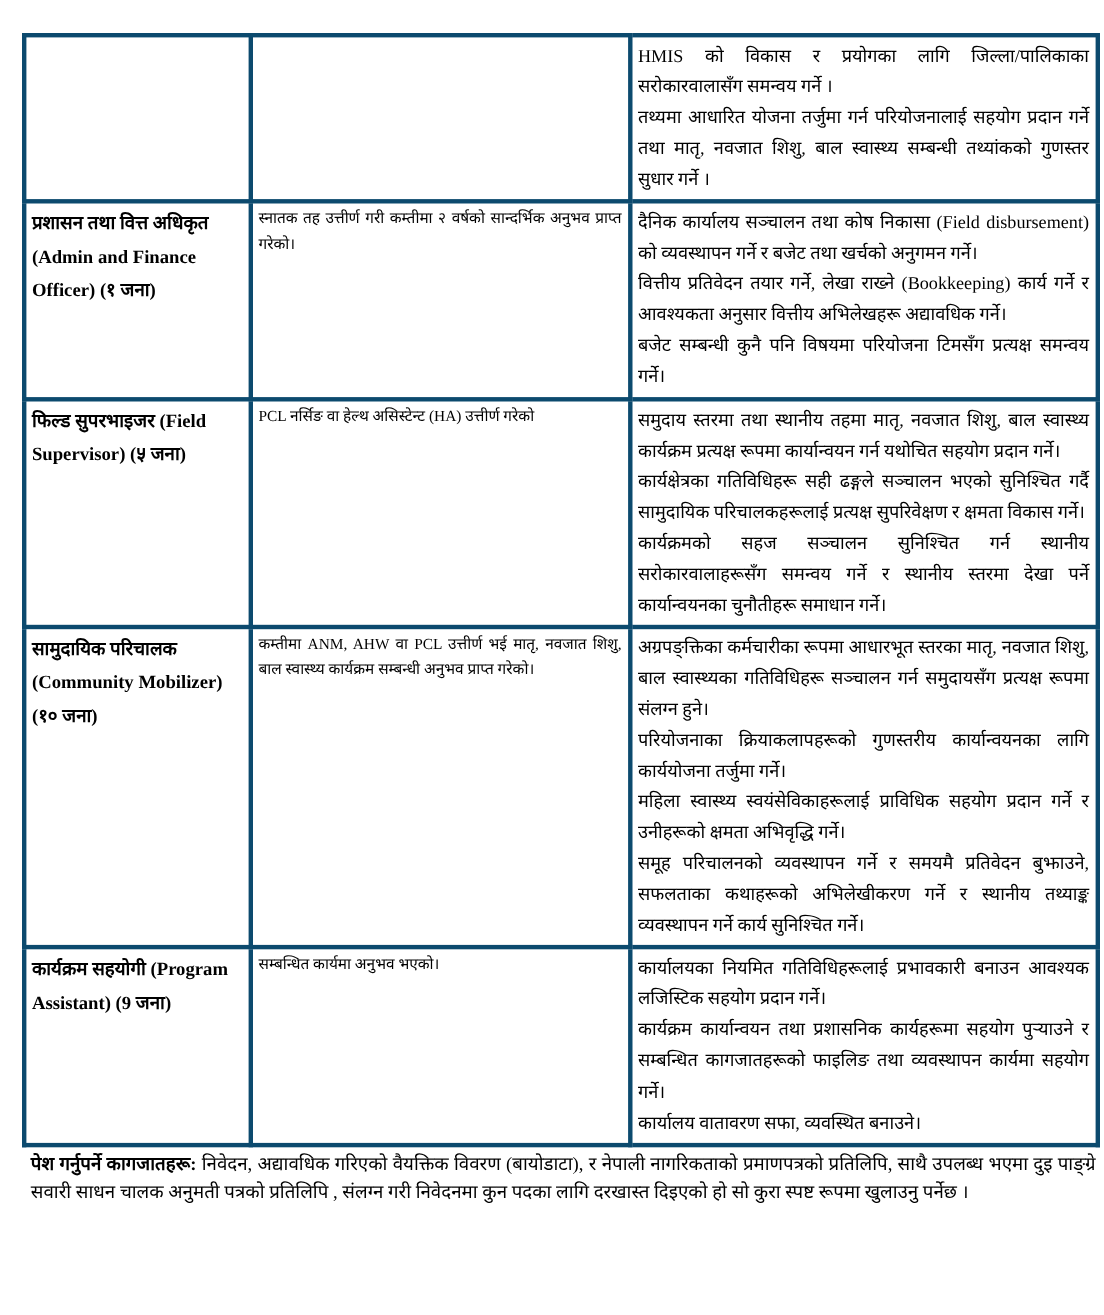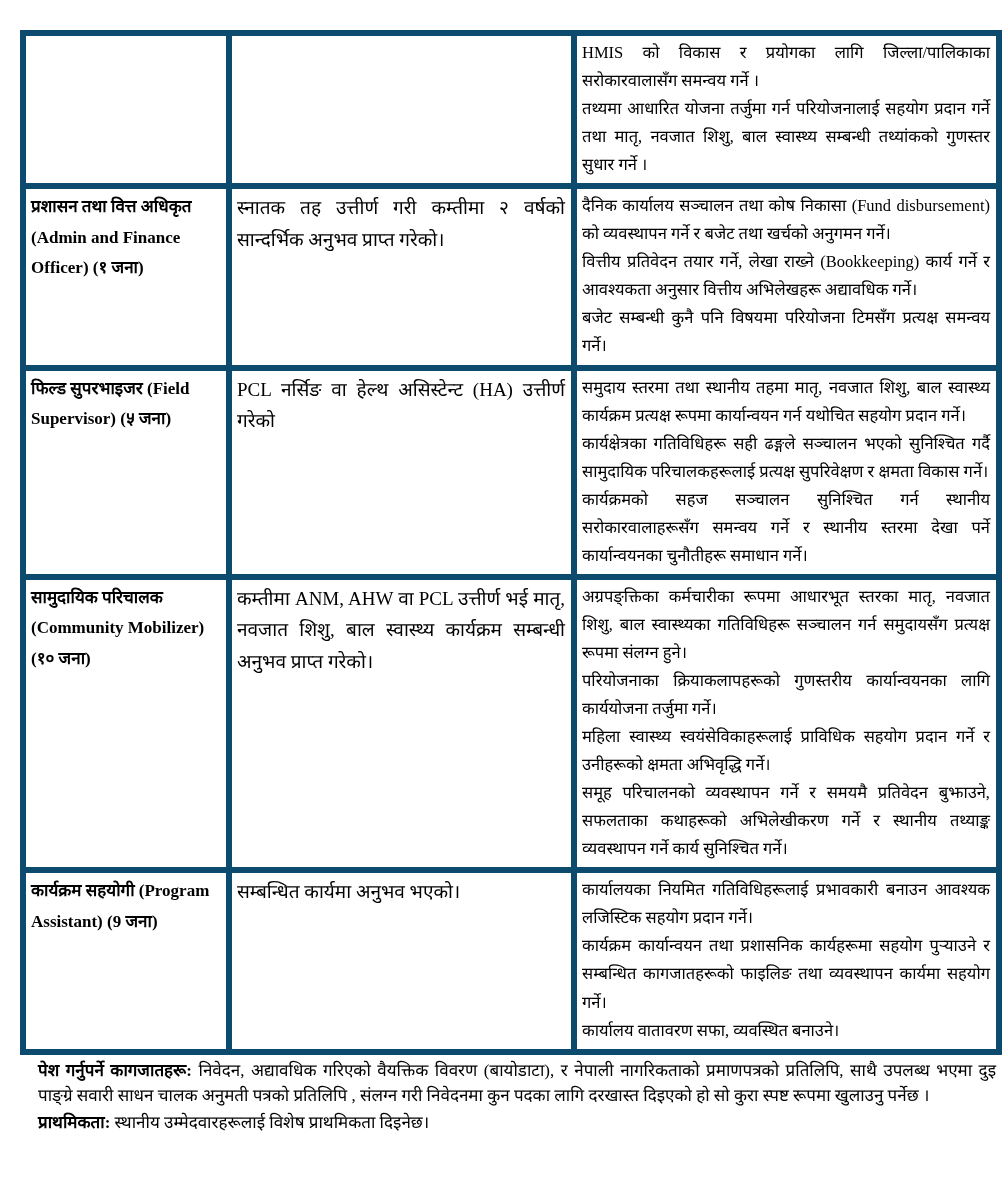--- a/index.html
+++ b/index.html
@@ -14,31 +14,31 @@
   .doc {
     width: 1004px;
     padding: 30px 8px 0 20px;
   }
   table.jobs {
     border-collapse: collapse;
     width: 976px;
     table-layout: fixed;
   }
   table.jobs td {
-    border: 6px solid #0c4a6e;
+    border: 4px solid #0c4a6e;
     vertical-align: top;
     padding: 3px 6px 4px 5px;
   }
   td.pos {
     font-weight: bold;
     font-size: 17px;
     line-height: 1.8;
   }
   td.qual {
-    font-size: 19px;
+    font-size: 14px;
     line-height: 1.65;
     text-align: justify;
   }
   td.duties { padding-right: 4px; }
   td.duties p {
     margin: 0;
     font-size: 16.5px;
     line-height: 1.7;
     text-align: justify;
   }
@@ -48,21 +48,21 @@
   tr.r3 { height: 267px; }
   tr.r4 { height: 161px; }
   .footer {
     width: 976px;
     margin-top: 3px;
     font-size: 17px;
   }
   .fline {
     line-height: 1.48;
     text-align: justify;
-    margin: 0 0 2px 18px;
+    margin: 0 0 2px 8px;
   }
   .fline .b { font-weight: bold; }
 </style>
 </head>
 <body>
 
 <div class="doc">
 
   <table class="jobs">
     <colgroup>
@@ -78,21 +78,21 @@
       <td class="duties">
         <p>HMIS को विकास र प्रयोगका लागि जिल्ला/पालिकाका सरोकारवालासँग समन्वय गर्ने ।</p>
         <p>तथ्यमा आधारित योजना तर्जुमा गर्न परियोजनालाई सहयोग प्रदान गर्ने तथा मातृ, नवजात शिशु, बाल स्वास्थ्य सम्बन्धी तथ्यांकको गुणस्तर सुधार गर्ने ।</p>
       </td>
     </tr>
 
     <tr class="r1">
       <td class="pos">प्रशासन तथा वित्त अधिकृत (Admin and Finance Officer) (१ जना)</td>
       <td class="qual">स्नातक तह उत्तीर्ण गरी कम्तीमा २ वर्षको सान्दर्भिक अनुभव प्राप्त गरेको।</td>
       <td class="duties">
-        <p>दैनिक कार्यालय सञ्चालन तथा कोष निकासा (Fund disbursement) को व्यवस्थापन गर्ने र बजेट तथा खर्चको अनुगमन गर्ने।</p>
+        <p>दैनिक कार्यालय सञ्चालन तथा कोष निकासा (Field disbursement) को व्यवस्थापन गर्ने र बजेट तथा खर्चको अनुगमन गर्ने।</p>
         <p>वित्तीय प्रतिवेदन तयार गर्ने, लेखा राख्ने (Bookkeeping) कार्य गर्ने र आवश्यकता अनुसार वित्तीय अभिलेखहरू अद्यावधिक गर्ने।</p>
         <p>बजेट सम्बन्धी कुनै पनि विषयमा परियोजना टिमसँग प्रत्यक्ष समन्वय गर्ने।</p>
       </td>
     </tr>
 
     <tr class="r2">
       <td class="pos">फिल्ड सुपरभाइजर (Field Supervisor) (५ जना)</td>
       <td class="qual">PCL नर्सिङ वा हेल्थ असिस्टेन्ट (HA) उत्तीर्ण गरेको</td>
       <td class="duties">
         <p>समुदाय स्तरमा तथा स्थानीय तहमा मातृ, नवजात शिशु, बाल स्वास्थ्य कार्यक्रम प्रत्यक्ष रूपमा कार्यान्वयन गर्न यथोचित सहयोग प्रदान गर्ने।</p>
@@ -119,18 +119,17 @@
         <p>कार्यालयका नियमित गतिविधिहरूलाई प्रभावकारी बनाउन आवश्यक लजिस्टिक सहयोग प्रदान गर्ने।</p>
         <p>कार्यक्रम कार्यान्वयन तथा प्रशासनिक कार्यहरूमा सहयोग पुऱ्याउने र सम्बन्धित कागजातहरूको फाइलिङ तथा व्यवस्थापन कार्यमा सहयोग गर्ने।</p>
         <p>कार्यालय वातावरण सफा, व्यवस्थित बनाउने।</p>
       </td>
     </tr>
   </tbody>
     </table>
 
   <div class="footer">
     <p class="fline"><span class="b">पेश गर्नुपर्ने कागजातहरू:</span><span> निवेदन, अद्यावधिक गरिएको वैयक्तिक विवरण (बायोडाटा), र नेपाली नागरिकताको प्रमाणपत्रको प्रतिलिपि, साथै उपलब्ध भएमा दुइ पाङ्ग्रे सवारी साधन चालक अनुमती पत्रको प्रतिलिपि , संलग्न गरी निवेदनमा कुन पदका लागि दरखास्त दिइएको हो सो कुरा स्पष्ट रूपमा खुलाउनु पर्नेछ ।</span></p>
-    <p class="fline"><span class="b">प्राथमिकता:</span><span> स्थानीय उम्मेदवारहरूलाई विशेष प्राथमिकता दिइनेछ।</span></p>
     <p class="fline"><span></span></p>
 
   </div>
 
 </div>
 
 </body></html>

